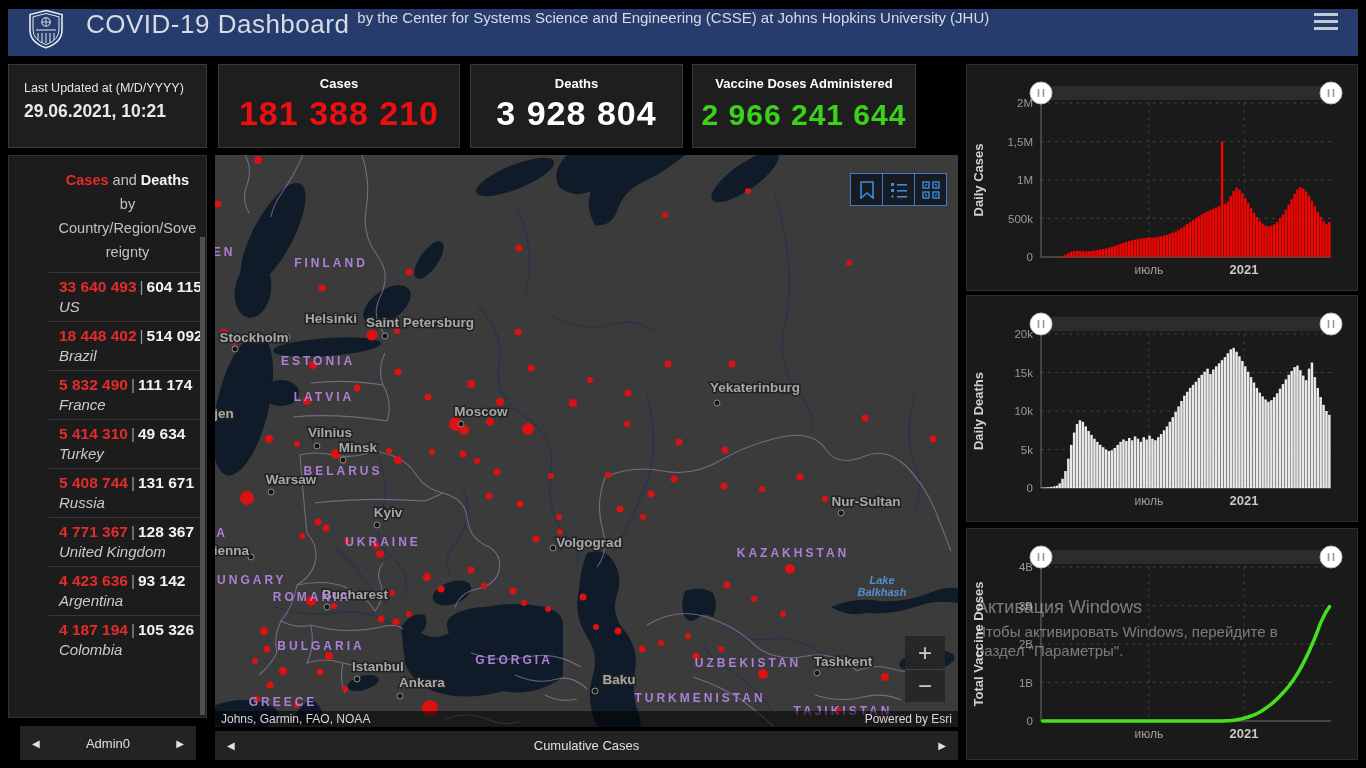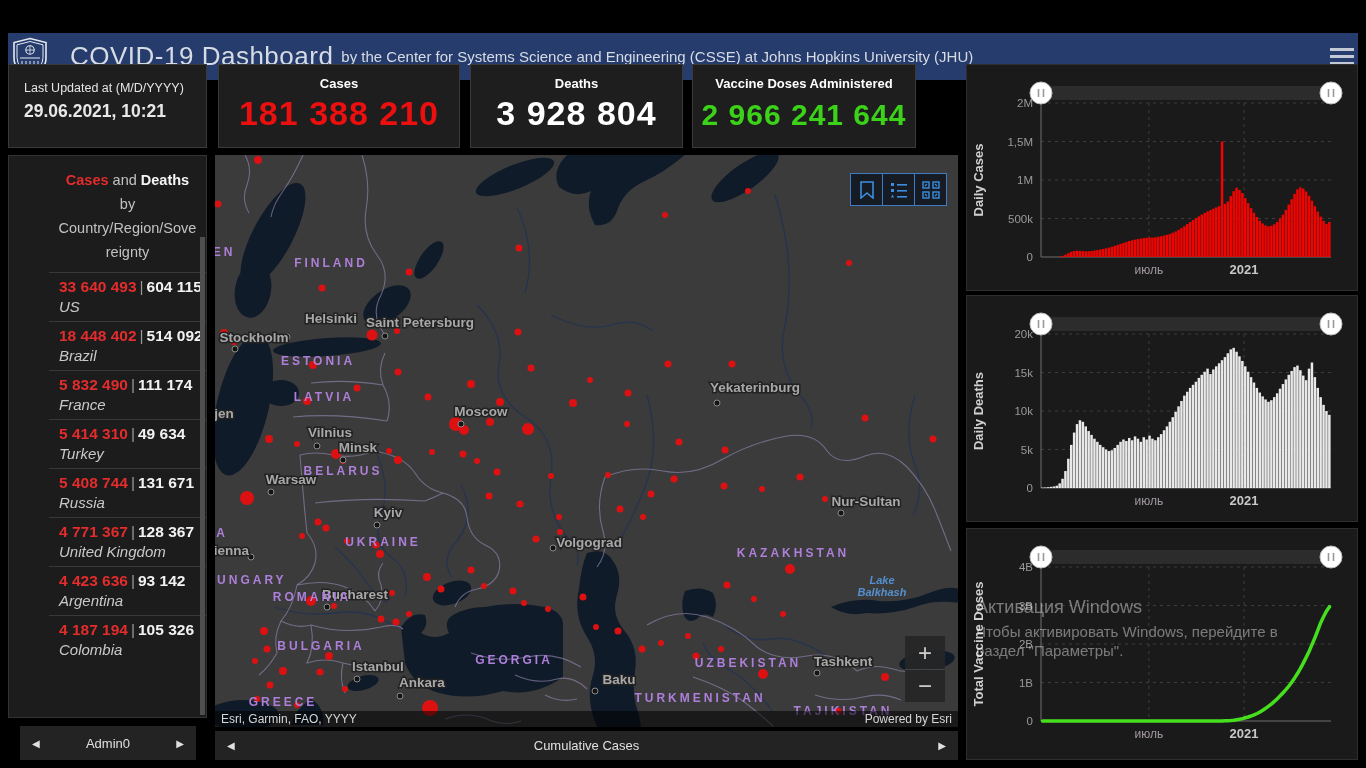--- a/index.html
+++ b/index.html
@@ -2,21 +2,21 @@
 <html><head>
 <meta charset="utf-8">
 <style>
   * { margin:0; padding:0; box-sizing:border-box; }
   html,body { width:1366px; height:768px; background:#000; overflow:hidden;
     font-family:"Liberation Sans", sans-serif; }
   .abs { position:absolute; }
 
   
   #header { left:8px; top:9px; width:1350px; height:47px; background:#253c6d;
-    display:flex; align-items:center; padding:0 4px; color:#d7dbe4;margin-top:24px; }
+    display:flex; padding:0 20px; color:#d7dbe4; }
   #logo { width:36px; height:40px; margin-right:22px; }
   #title { font-size:26px; font-weight:400; letter-spacing:.5px; white-space:nowrap; }
   #subtitle { font-size:15px; margin-left:8px; white-space:nowrap; }
   #hamburger { margin-left:auto; width:24px; cursor:pointer; }
   #hamburger span { display:block; width:24px; height:3px; background:#c3c9d4; margin:4px 0; }
 
   
   .panel { background:#1e1e1e; border:1px solid #3a3a3a; }
 
   
@@ -424,21 +424,21 @@
         <rect x="11" y="11" width="6" height="6" fill="none" stroke="#3b8ede" stroke-width="1.4"></rect>
         <path d="M3 5 l2 -2 M13 3 l2 2 M3 13 l2 2 M15 13 l-2 2" stroke="#3b8ede" stroke-width="1.2"></path>
       </svg>
     </div>
   </div>
   <div id="zoom-ctl">
     <div class="zoom-btn">+</div>
     <div class="zoom-btn">−</div>
   </div>
   <div id="attrib">
-    <span>Esri, Garmin, FAO, YYYY</span>
+    <span>Johns, Garmin, FAO, NOAA</span>
     <span>Powered by Esri</span>
   </div>
 </div>
 <div id="cum-bar" class="abs pagerbar">
   <span class="arrow">◀</span>
   <span>Cumulative Cases</span>
   <span class="arrow">▶</span>
 </div>
 
 <div id="chart0" class="abs chart-panel"><svg width="390" height="225" viewBox="0 0 390 225">

